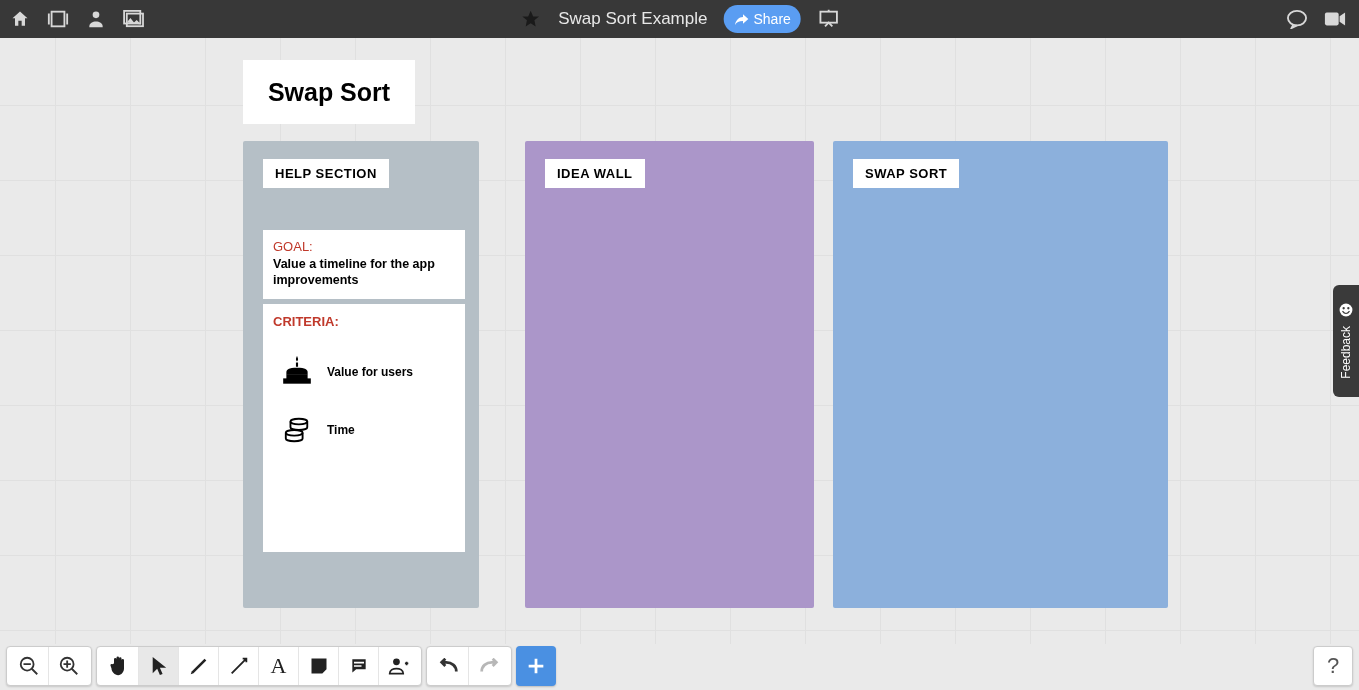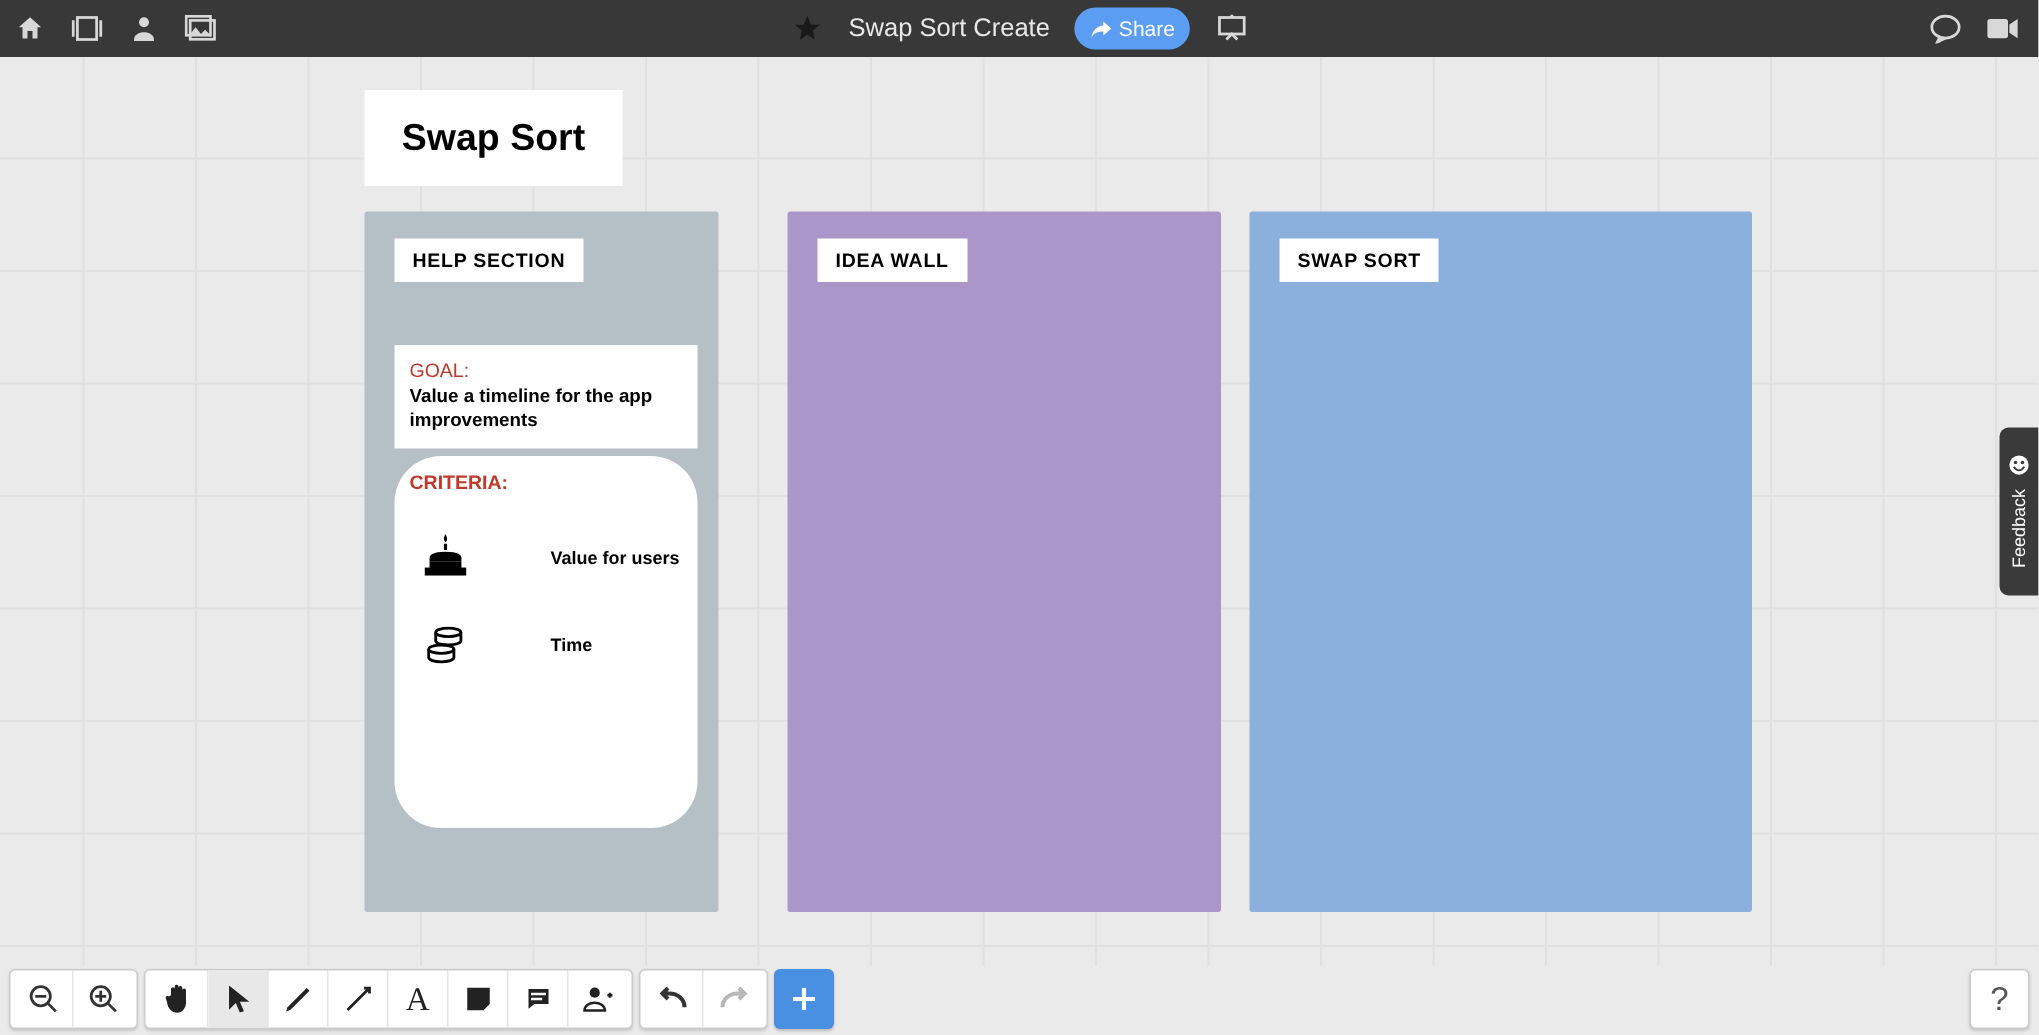--- a/index.html
+++ b/index.html
@@ -76,24 +76,24 @@
   }
 
   .goal-card{
     position:absolute;left:20px;top:89px;width:202px;
     background:#fff;padding:8px 10px 10px;font-size:12.5px;line-height:1.35;
   }
   .goal-card .hd{color:var(--goal-red);font-weight:400;font-size:13px;}
 
   .criteria-card{
     position:absolute;left:20px;top:163px;width:202px;height:248px;
-    background:#fff;padding:10px 10px 0;font-size:12.5px;border-radius:31px;
+    background:#fff;padding:10px 10px 0;font-size:12.5px;
   }
   .criteria-card .hd{color:var(--goal-red);font-weight:700;font-size:13px;margin-bottom:14px;}
-  .crit-row{display:flex;align-items:center;height:58px;gap:40px;}
+  .crit-row{display:flex;align-items:center;height:58px;}
   .crit-row .ic{width:48px;display:flex;justify-content:center;}
   .crit-row .lbl{font-weight:700;font-size:12px;margin-left:6px;}
 
   
   .feedback-tab{
     position:absolute;right:0;top:50%;transform:translateY(-50%);
     background:#3a3a3a;color:#fff;border-radius:6px 0 0 6px;
     width:26px;height:112px;display:flex;flex-direction:column;align-items:center;justify-content:center;
     cursor:pointer;font-size:12px;gap:6px;
   }
@@ -158,21 +158,21 @@
         </svg>
     </div>
   </div>
 
   <div class="center">
     <div class="tb-icon">
       <svg width="20" height="20" viewBox="0 0 24 24" fill="#1a1a1a">
           <path d="M12 2l3 7h7l-5.5 4.5L18 21l-6-4-6 4 1.5-7.5L2 9h7z"></path>
         </svg>
     </div>
-    <div class="tb-title">Swap Sort Create</div>
+    <div class="tb-title">Swap Sort Example</div>
     <div class="share-btn">
       <svg width="16" height="14" viewBox="0 0 24 20">
           <path d="M14 3l8 7-8 7v-4c-6 0-10 2-12 6 1-7 6-12 12-12z"></path>
         </svg>
       <span>Share</span>
     </div>
     <div class="tb-icon">
       <svg width="22" height="22" viewBox="0 0 24 24" fill="none" stroke="#d8d8d8" stroke-width="2">
           <rect x="3" y="4" width="18" height="12"></rect>
           <path d="M12 2v2M8 20l4-4 4 4"></path>

